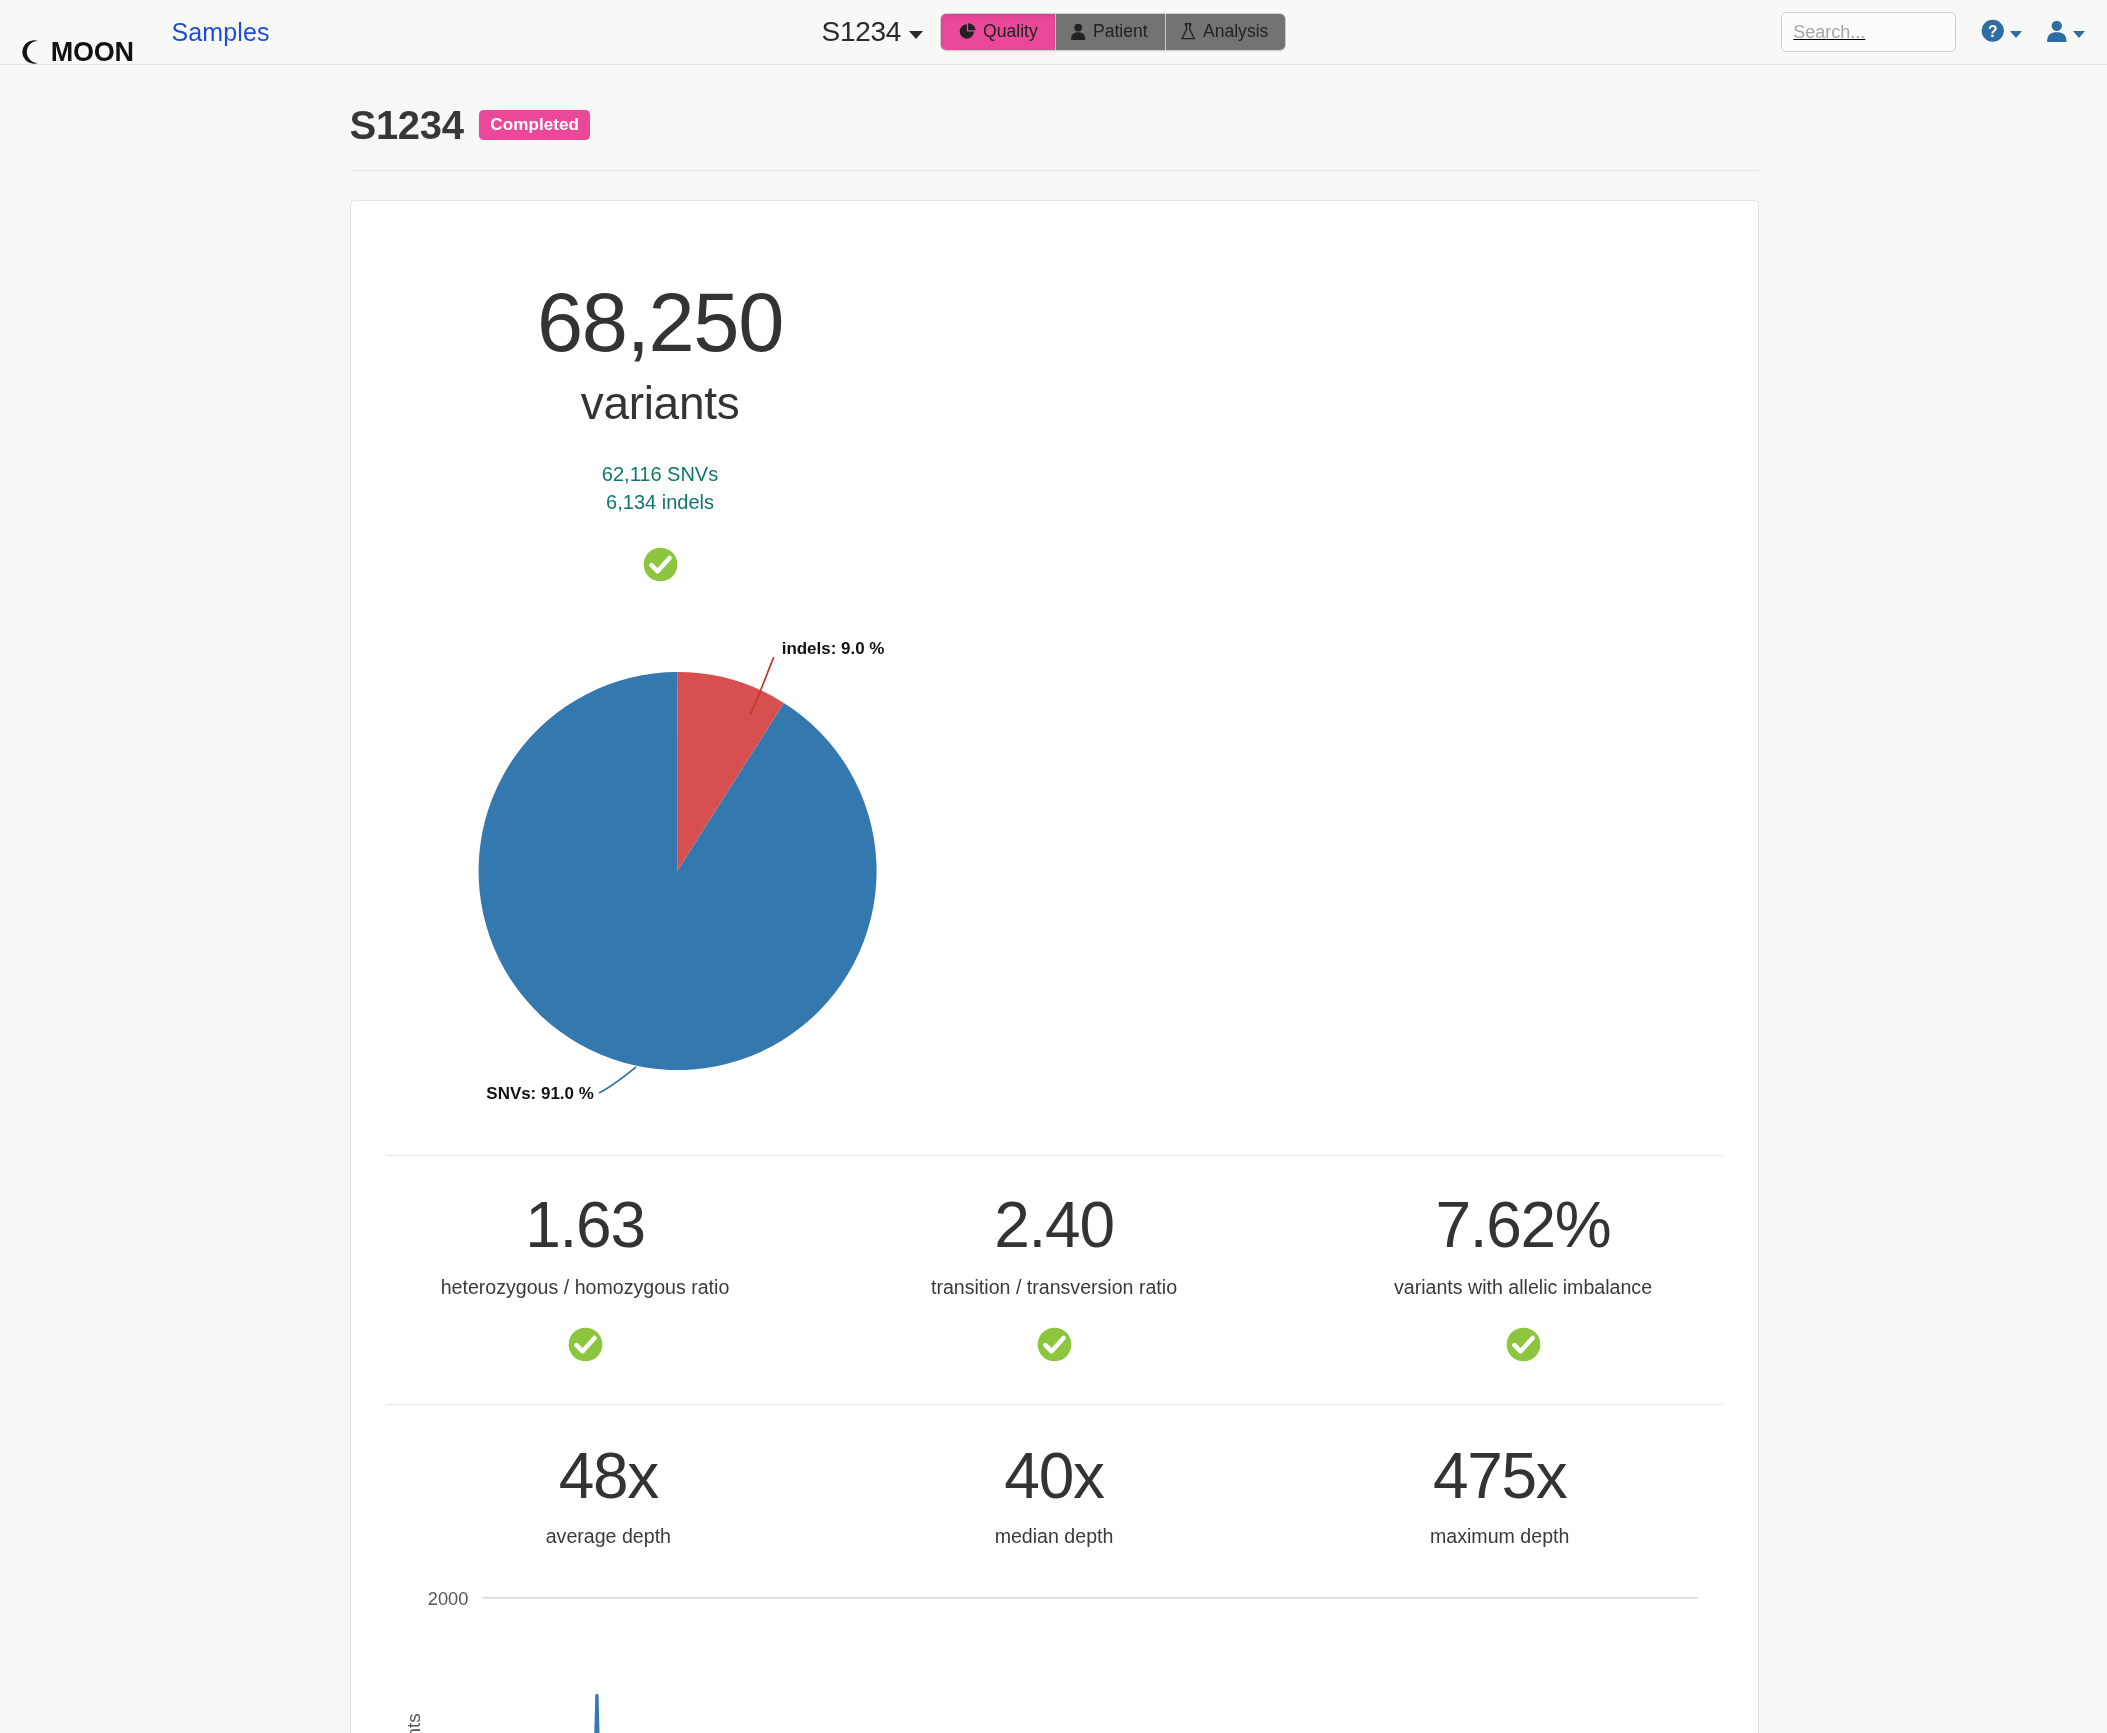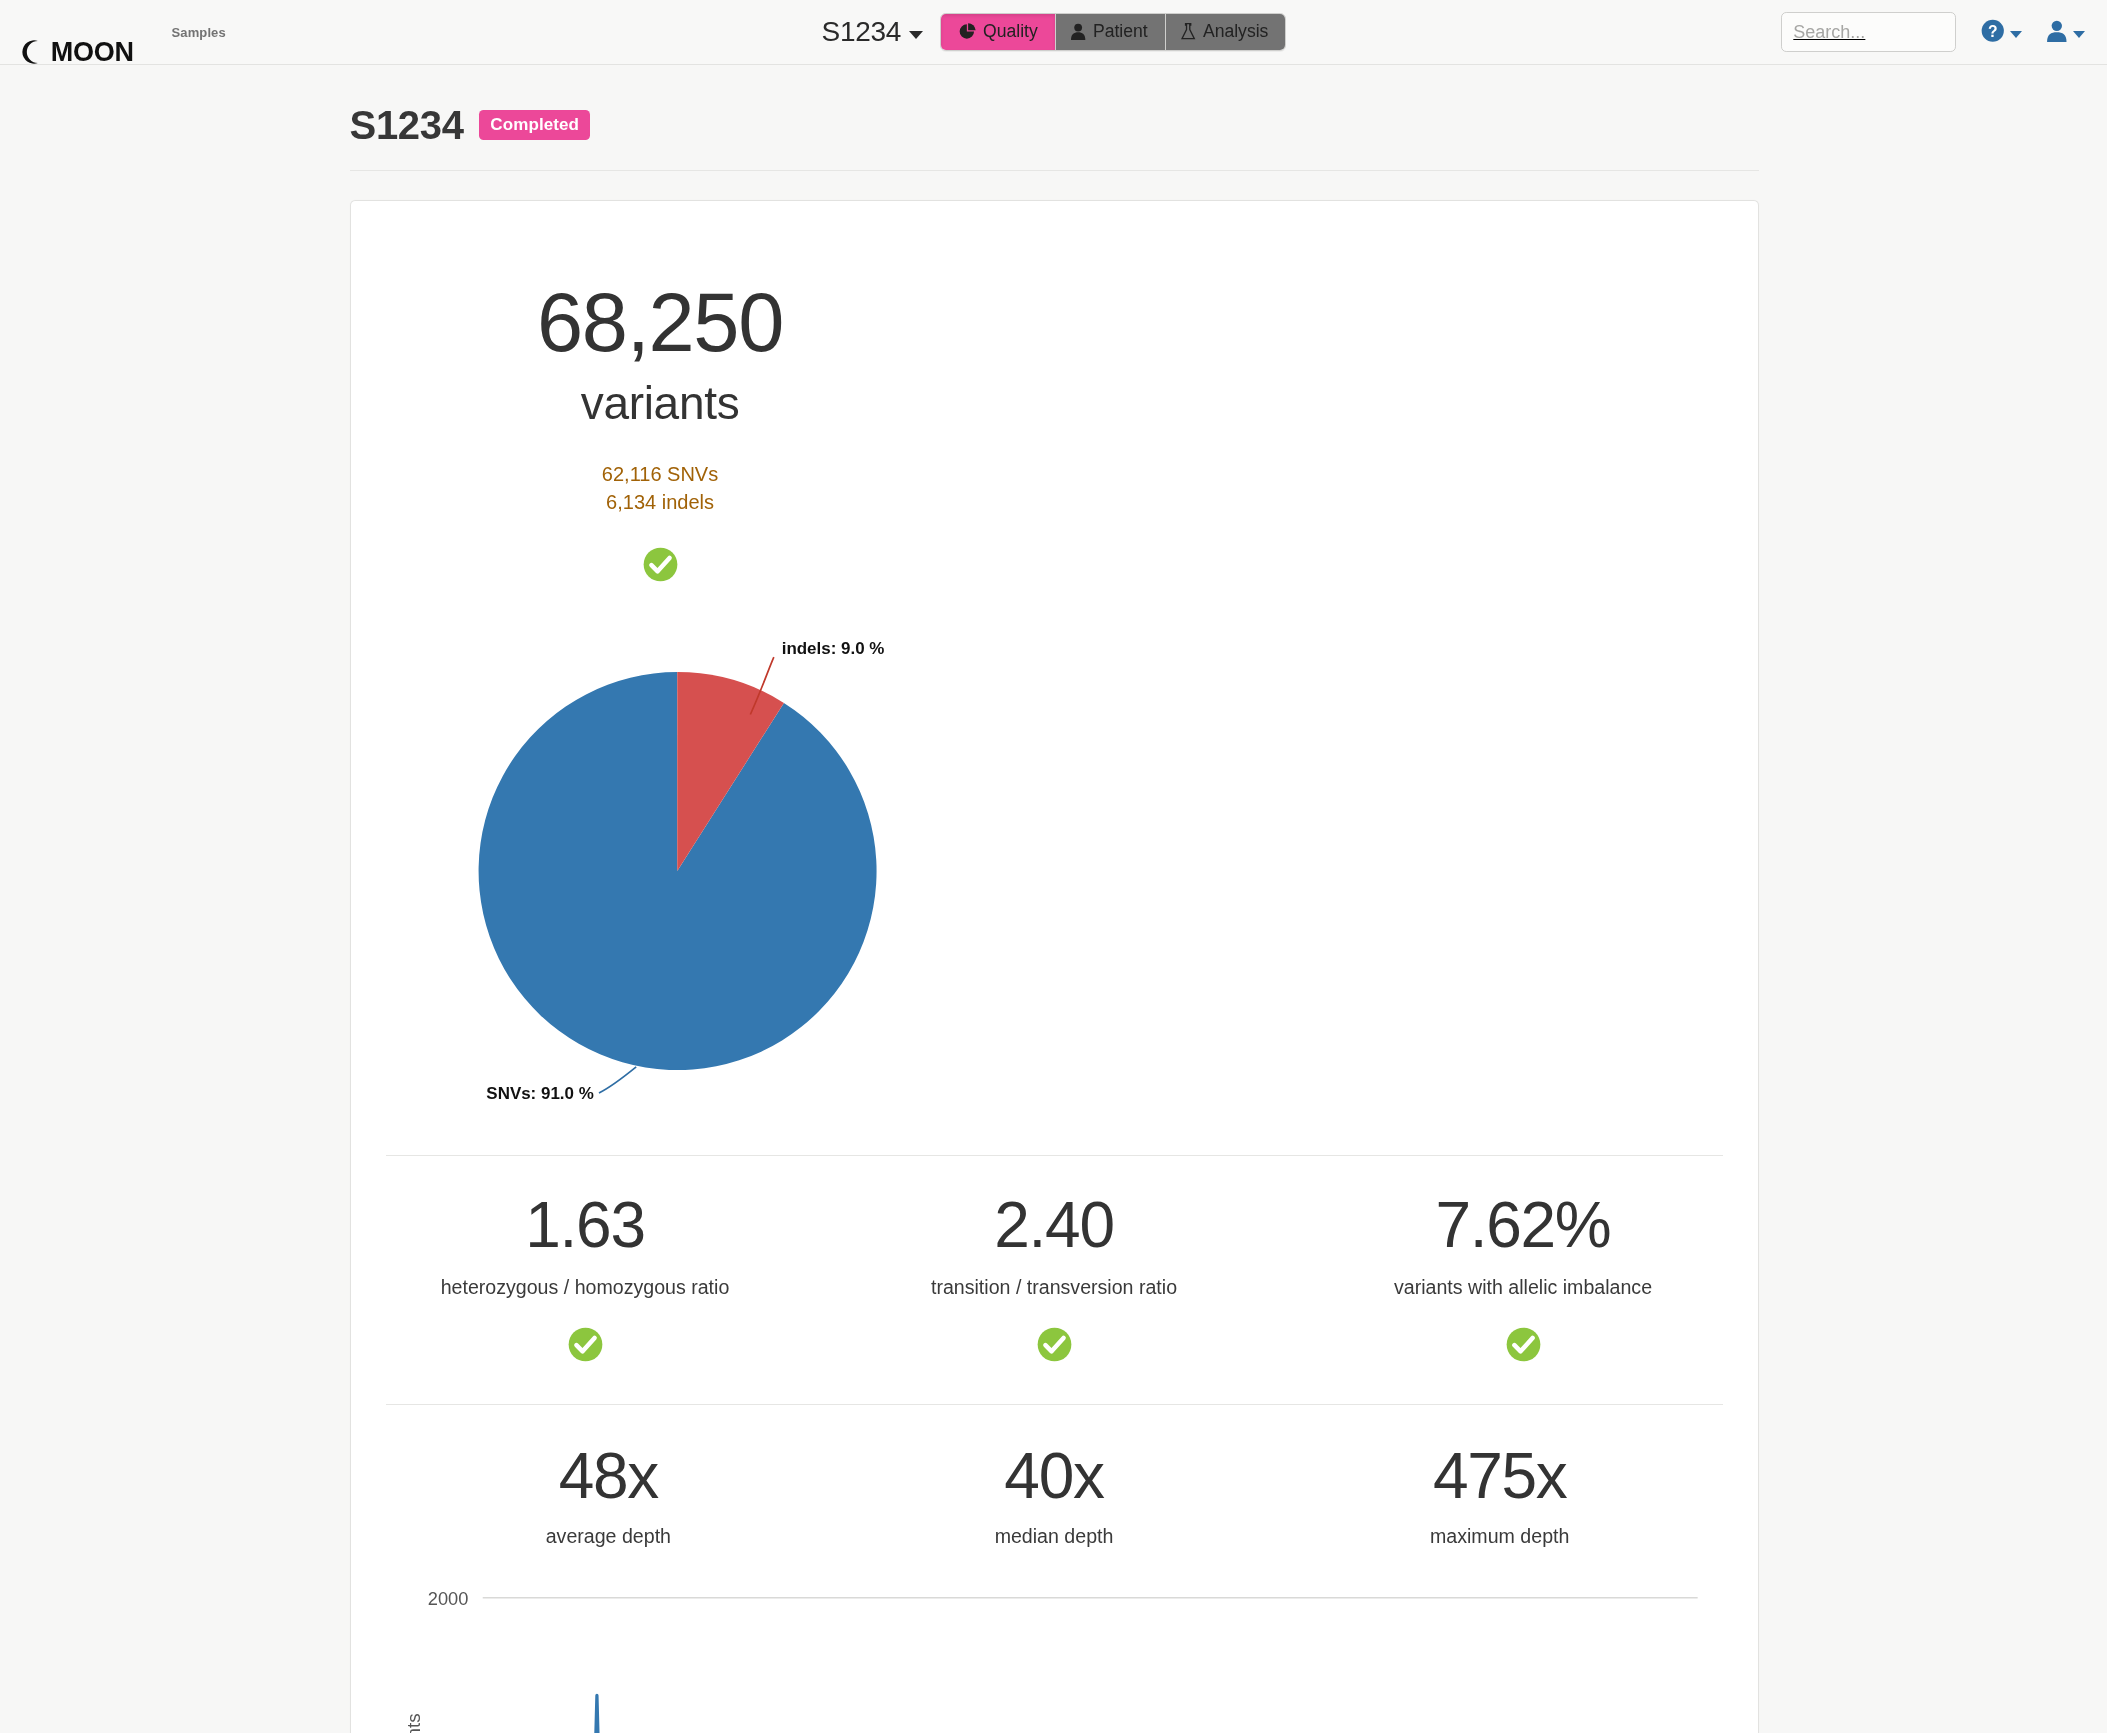--- a/index.html
+++ b/index.html
@@ -34,23 +34,23 @@
     margin-right: 38px;
     line-height: 1;
     margin-top: 40px;
   }
   .moon-glyph {
     display: inline-block;
     width: 22px; height: 26px;
     position: relative;
   }
   .nav-link {
-    font-size: 13px;
-    font-weight: bold;
-    color: #737373;
+    font-size: 25px;
+    font-weight: normal;
+    color: #1d4ed8;
     letter-spacing: 0.1px;
   }
   .nav-center {
     position: absolute;
     left: 0; right: 0;
     top: 0; bottom: 0;
     display: flex;
     align-items: center;
     justify-content: center;
     gap: 17px;
@@ -209,21 +209,21 @@
     font-size: 46px;
     color: #333;
     font-weight: 300;
     line-height: 1;
     margin-top: 15.7px;
     letter-spacing: -0.3px;
   }
   .sub-lines {
     margin-top: 34px;
     font-size: 20px;
-    color: #a16207;
+    color: #0f766e;
     line-height: 1.42;
   }
   .check-icon {
     margin-top: 31px;
     display: flex;
     justify-content: center;
   }
   .pie-block {
     width: 56%;
     position: relative;

